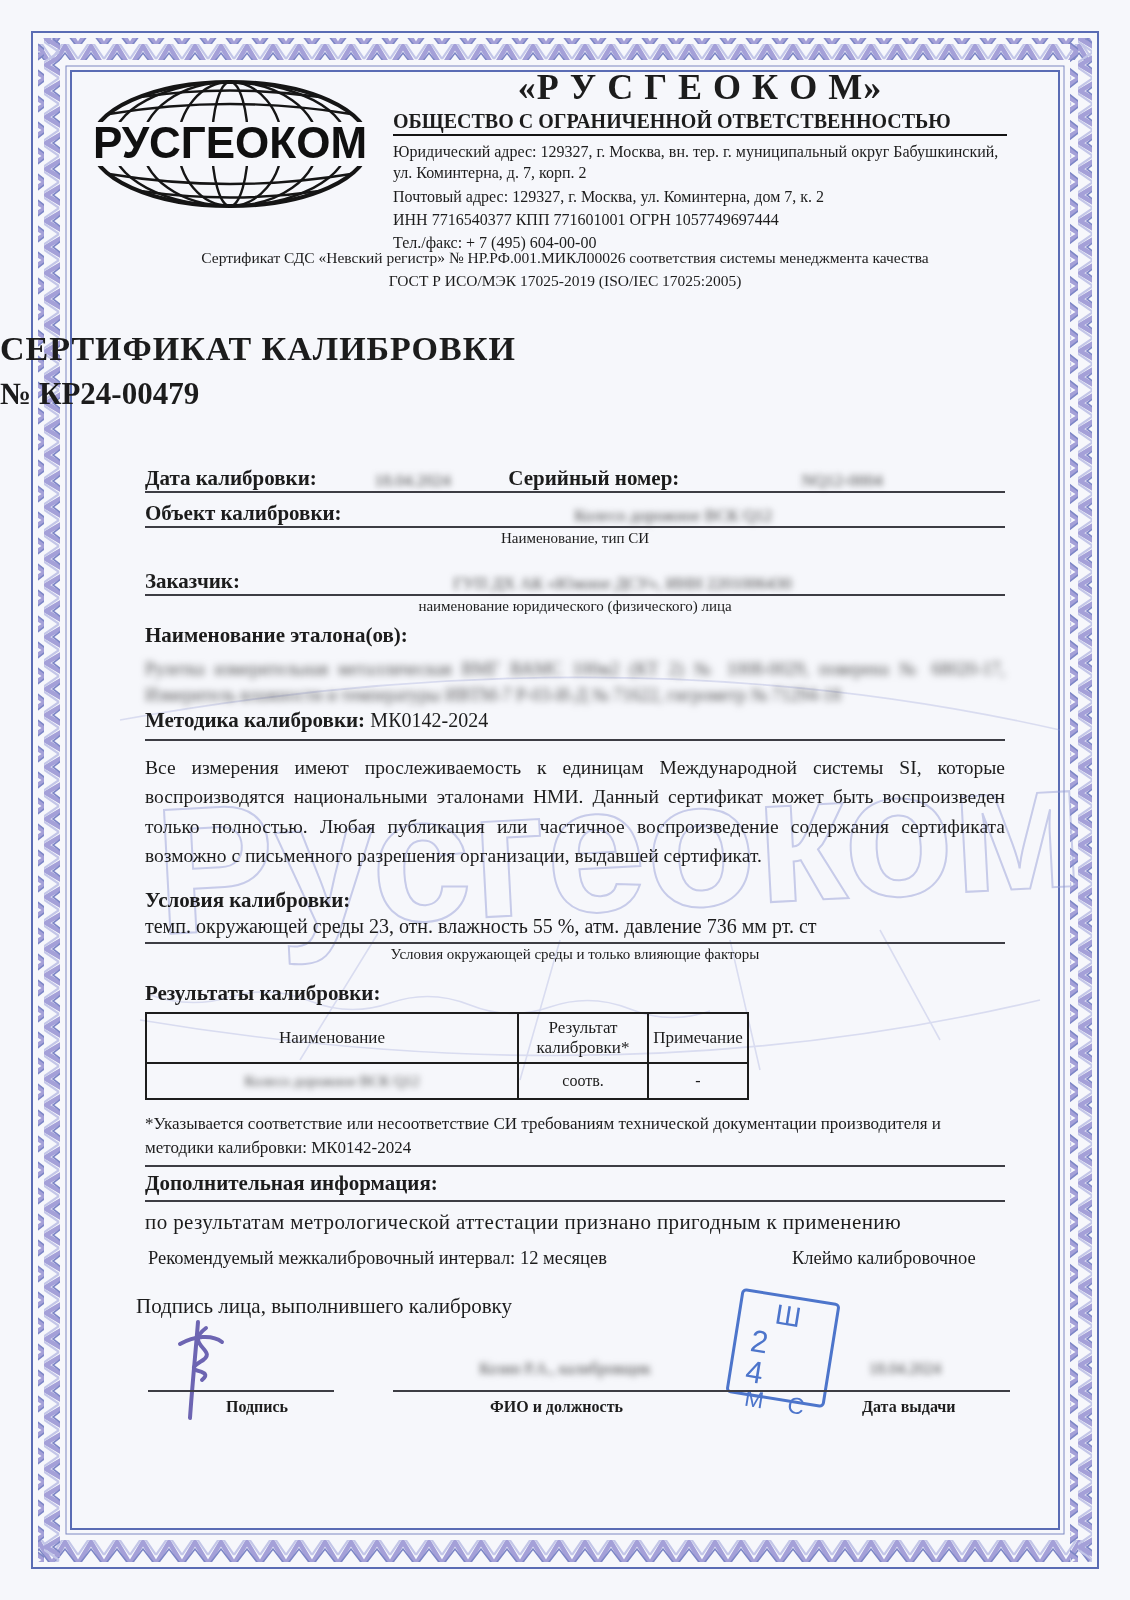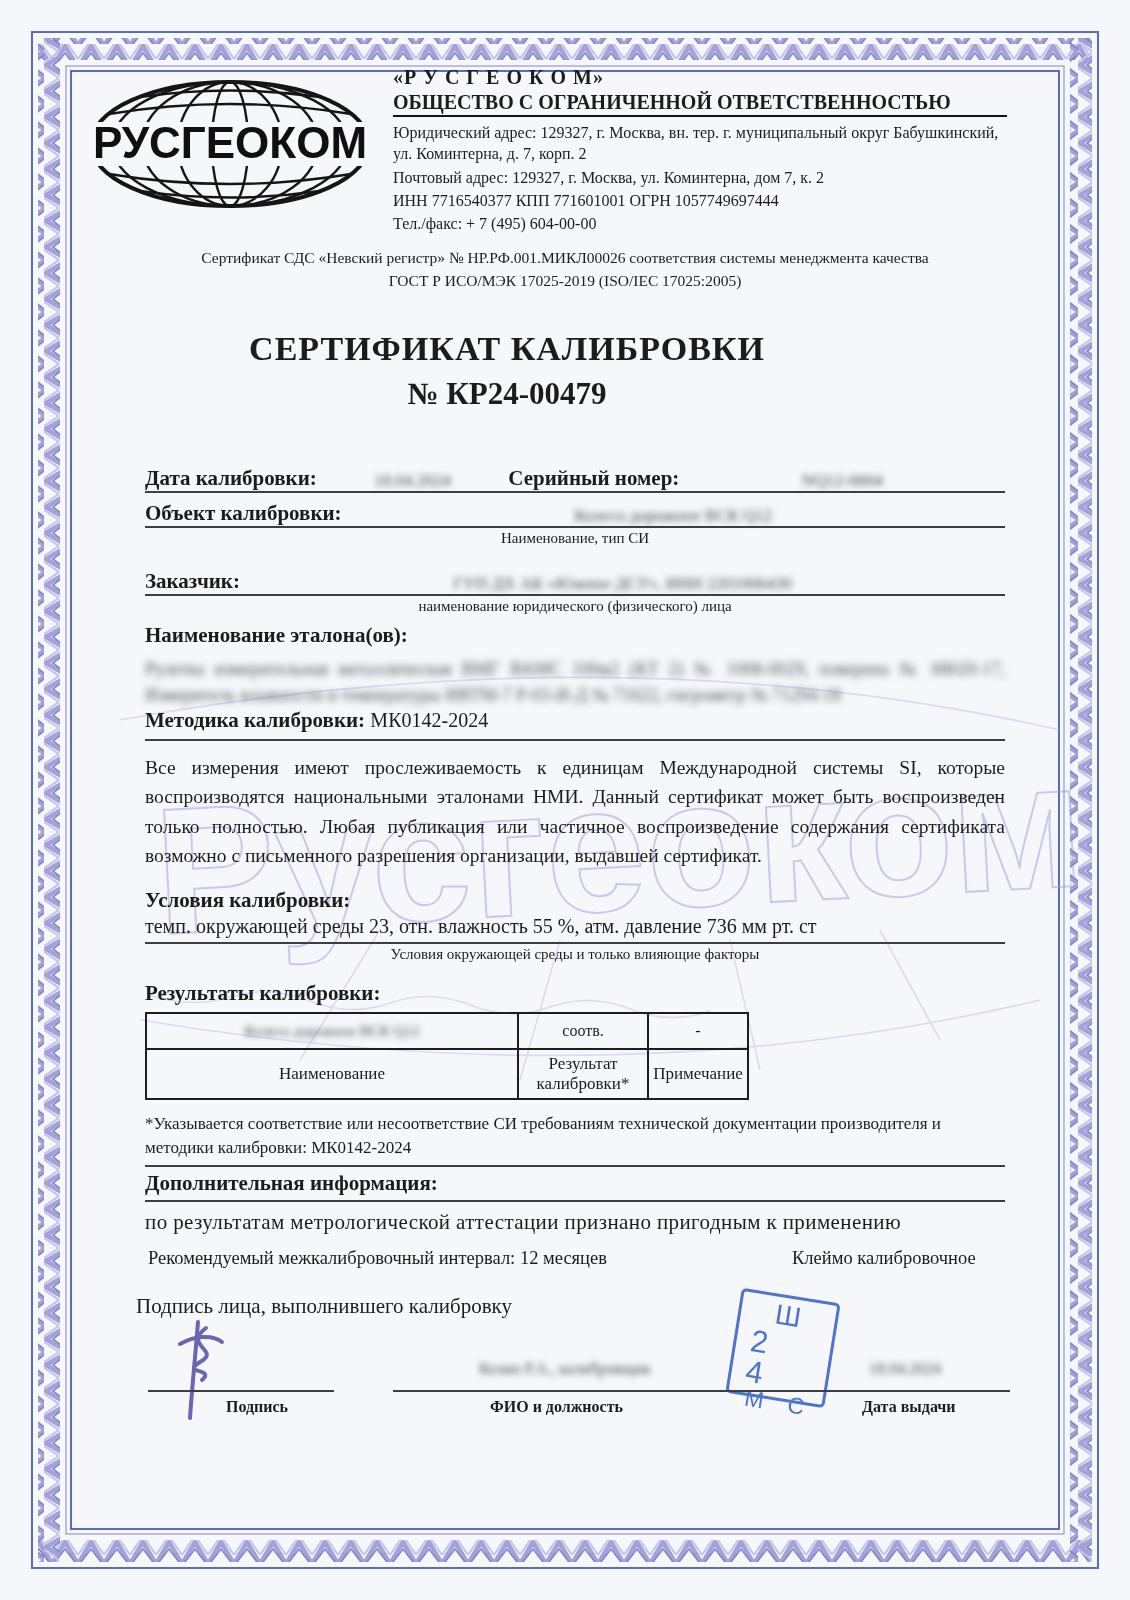--- a/index.html
+++ b/index.html
@@ -5,25 +5,25 @@
   html,body{margin:0;padding:0;background:#eef0f6;}
   .page{
     position:relative; width:1130px; height:1600px; margin:0 auto;
     background:#f6f7fb; overflow:hidden;
     font-family:"Liberation Serif", serif; color:#1c1c1c;
   }
   .frame{position:absolute; inset:0; pointer-events:none;}
   .watermark{position:absolute; left:0; top:600px; pointer-events:none;}
   .logo{position:absolute; left:86px; top:78px;}
   .hdr{position:absolute; left:393px; top:66px; width:614px;}
-  .hdr-title{font-size:20px; font-weight:bold; letter-spacing:1px; white-space:nowrap;}
+  .hdr-title{font-size:36px; font-weight:bold; text-align:center; letter-spacing:1px; white-space:nowrap;}
   .hdr-org{font-size:20px; font-weight:bold; border-bottom:2px solid #141414; padding-bottom:1px; margin-top:2px; white-space:nowrap;}
   .hdr-addr{font-size:16px; line-height:1.33; margin-top:5px;}
   .sds{position:absolute; left:115px; top:246px; width:900px; text-align:center; font-size:15.5px; line-height:1.5;}
-  .doc-title{position:absolute; left:0; top:330px; width:1014px; text-align:center;}
+  .doc-title{position:absolute; left:0; top:330px; width:1014px; }
   .doc-title .t1{font-size:34px; font-weight:bold; letter-spacing:1px;}
   .doc-title .t2{font-size:31px; font-weight:bold; margin-top:8px;}
   .body-block{position:absolute; left:145px; top:458px; width:860px;}
   .fieldline{display:flex; align-items:flex-end; border-bottom:2px solid #3d3d44; min-height:33px;}
   .lbl{font-size:21px; font-weight:bold; white-space:nowrap;}
   .val{flex:1; text-align:center; font-size:17px;}
   .redacted{color:#4a4a4a; filter:blur(3.4px); user-select:none; white-space:nowrap; overflow:hidden;}
   .caption{text-align:center; font-size:15px; margin-top:2px;}
   .mt14{margin-top:14px;}
   .etalon-h{font-size:21px; font-weight:bold; margin-top:8px;}
@@ -171,28 +171,28 @@
     <div class="para">Все измерения имеют прослеживаемость к единицам Международной системы SI, которые воспроизводятся национальными эталонами НМИ. Данный сертификат может быть воспроизведен только полностью. Любая публикация или частичное воспроизведение содержания сертификата возможно с письменного разрешения организации, выдавшей сертификат.</div>
 
     <div class="cond-h">Условия калибровки:</div>
     <div class="cond-line">темп. окружающей среды 23, отн. влажность 55 %, атм. давление 736 мм рт. ст</div>
     <div class="caption">Условия окружающей среды и только влияющие факторы</div>
 
     <div class="res-h">Результаты калибровки:</div>
     <table class="results">
       <tbody>
           <tr>
+        <th class="col-name">Наименование</th>
+        <th class="col-res">Результат калибровки*</th>
+        <th class="col-note">Примечание</th>
+      </tr>
+      <tr>
         <td class="redacted" style="font-size:15px;">Колесо дорожное ВСК Q12</td>
         <td>соотв.</td>
         <td>-</td>
-      </tr>
-      <tr>
-        <th class="col-name">Наименование</th>
-        <th class="col-res">Результат калибровки*</th>
-        <th class="col-note">Примечание</th>
       </tr>
     </tbody>
       </table>
 
     <div class="footnote">*Указывается соответствие или несоответствие СИ требованиям технической документации производителя и методики калибровки: МК0142-2024</div>
 
     <div class="addinfo-h">Дополнительная информация:</div>
     <div class="addinfo-v">по результатам метрологической аттестации признано пригодным к применению</div>
   </div>
 

